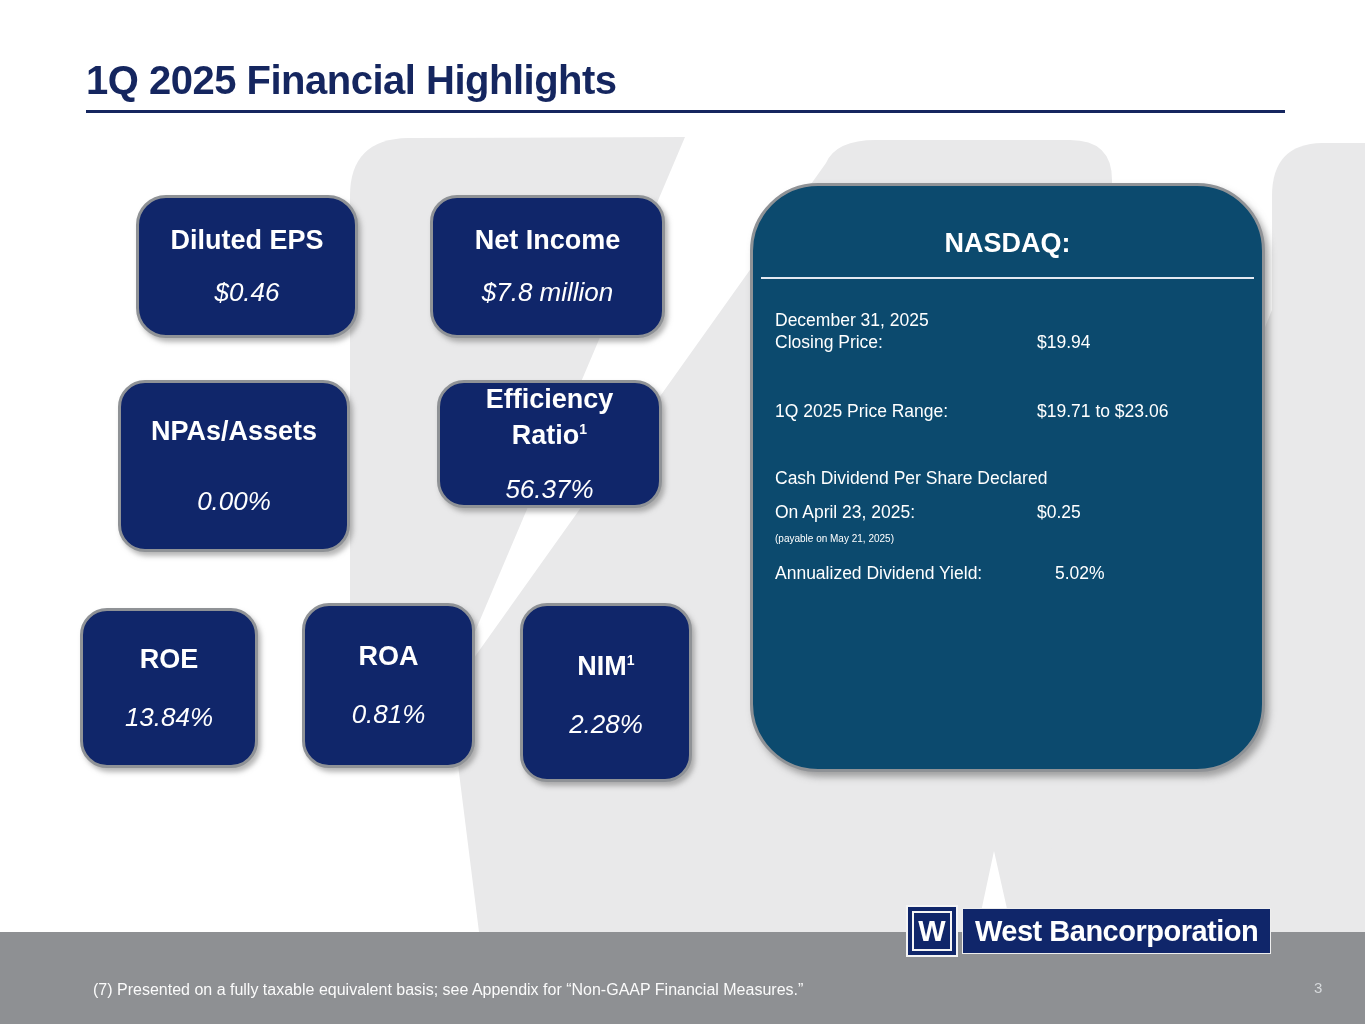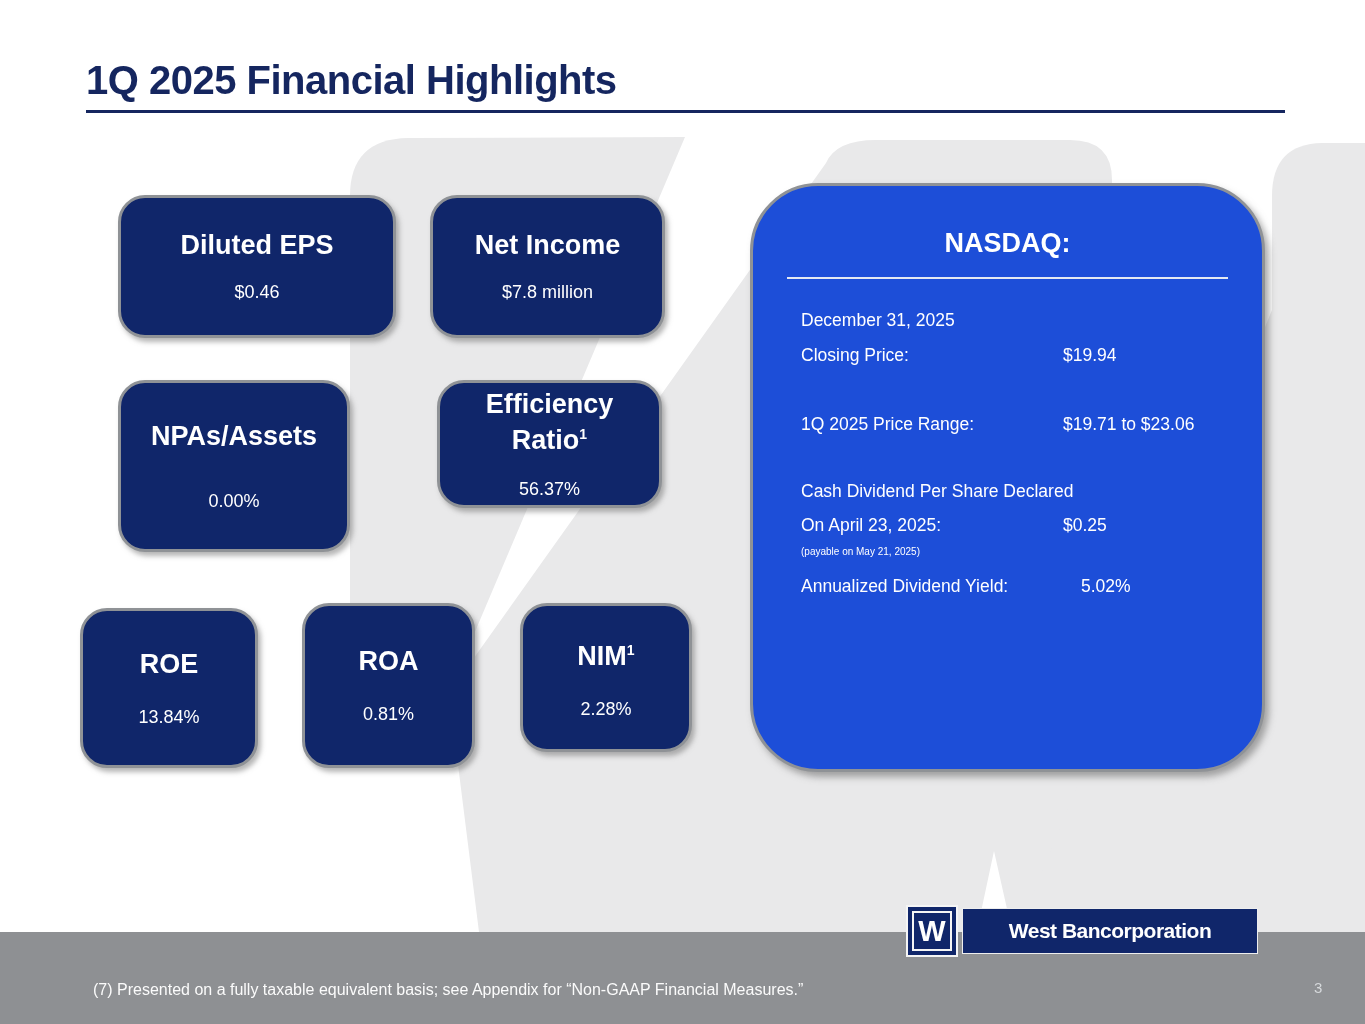--- a/index.html
+++ b/index.html
@@ -17,64 +17,64 @@
   .title-rule{position:absolute;left:86px;top:110px;width:1199px;height:3px;background:#15265f;z-index:2;}
   
   .mbox{
     position:absolute;z-index:2;box-sizing:border-box;
     background:#10266a;border:3px solid #8f9296;border-radius:27px;
     box-shadow:3px 4px 5px rgba(110,110,110,0.5);
     display:flex;flex-direction:column;align-items:center;justify-content:center;
     color:#ffffff;text-align:center;
   }
   .mbox .mlabel{font-size:27px;font-weight:bold;line-height:30px;}
-  .mbox .mvalue{font-size:18px;font-weight:normal;}
+  .mbox .mvalue{font-size:26px;font-weight:normal;font-style:italic;}
   .mbox sup{font-size:14px;font-weight:bold;}
   .g22{gap:22px}.g36{gap:40px}.g24{gap:24px}.g28{gap:28px}
-  .b-eps{left:118px;top:195px;width:278px;height:143px;}
+  .b-eps{left:136px;top:195px;width:222px;height:143px;border-radius:30px;}
   .b-ni {left:430px;top:195px;width:235px;height:143px;}
   .b-npa{left:118px;top:380px;width:232px;height:172px;}
   .b-eff{left:437px;top:380px;width:225px;height:128px;}
   .b-roe{left:80px; top:608px;width:178px;height:160px;}
   .b-roa{left:302px;top:603px;width:173px;height:165px;}
-  .b-nim{left:520px;top:603px;width:172px;height:149px;}
+  .b-nim{left:520px;top:603px;width:172px;height:179px;}
   
   .panel{
     position:absolute;left:750px;top:183px;width:515px;height:589px;z-index:2;box-sizing:border-box;
-    background:#1d4ed8;border:3px solid #8f9296;border-radius:68px;
+    background:#0c4a6e;border:3px solid #8f9296;border-radius:68px;
     box-shadow:4px 5px 7px rgba(100,100,100,0.55);
-    color:#ffffff;padding:0 48px;
+    color:#ffffff;padding:0 22px;
   }
   .panel-head{padding-top:36px;text-align:center;font-size:27px;font-weight:bold;line-height:43px;}
   .panel-rule{height:2px;background:#e4e9f2;margin:12px -14px 0 -14px;}
   .rows{margin-top:30px;font-size:17.5px;}
   .row{position:relative;min-height:22px;line-height:22px;}
   .row .val{position:absolute;left:262px;top:0;white-space:nowrap;}
-  .r1{margin-top:13px;}
+  .r1{}
   .r2{margin-top:47px;}
   .r3{margin-top:45px;}
   .r4{margin-top:12px;}
   .r5{margin-top:5px;font-size:10px;}
   .r6{margin-top:12px;}
   .r6 .val{left:280px;}
   
   .footer-bar{position:absolute;left:0;top:932px;width:1365px;height:92px;background:#8e9093;z-index:1;}
   .footnote{position:absolute;left:93px;top:981px;z-index:3;font-size:16px;color:#fbfbfb;}
   .pagenum{position:absolute;left:1314px;top:979px;z-index:3;font-size:15px;color:#d6d9dc;}
   
   .logo{position:absolute;left:906px;top:905px;z-index:4;display:flex;align-items:center;gap:4px;}
   .logo-mark{
     width:52px;height:52px;box-sizing:border-box;background:#10266a;border:2px solid #f5f5f5;
     position:relative;display:flex;align-items:center;justify-content:center;
   }
   .logo-mark .inner{position:absolute;inset:4px;border:2px solid #f5f5f5;}
   .logo-mark .wglyph{position:relative;color:#ffffff;font-size:29px;font-weight:800;line-height:1;}
   .logo-text{
     height:46px;box-sizing:border-box;background:#10266a;border:1px solid #eeeeee;
-    color:#ffffff;font-size:21px;font-weight:bold;letter-spacing:-0.5px;
+    color:#ffffff;font-size:29px;font-weight:bold;letter-spacing:-0.5px;
     display:flex;align-items:center;justify-content:center;padding:0 12px;min-width:296px;
   }
 </style>
 </head>
 <body>
 
 <div class="slide">
 
   <svg class="watermark" width="1365" height="1024" viewBox="0 0 1365 1024" aria-hidden="true">
     <path fill="#e9e9ea" d="M350,196 Q350,139 408,138 L685,137 L449,693 L350,693 Z"></path>

